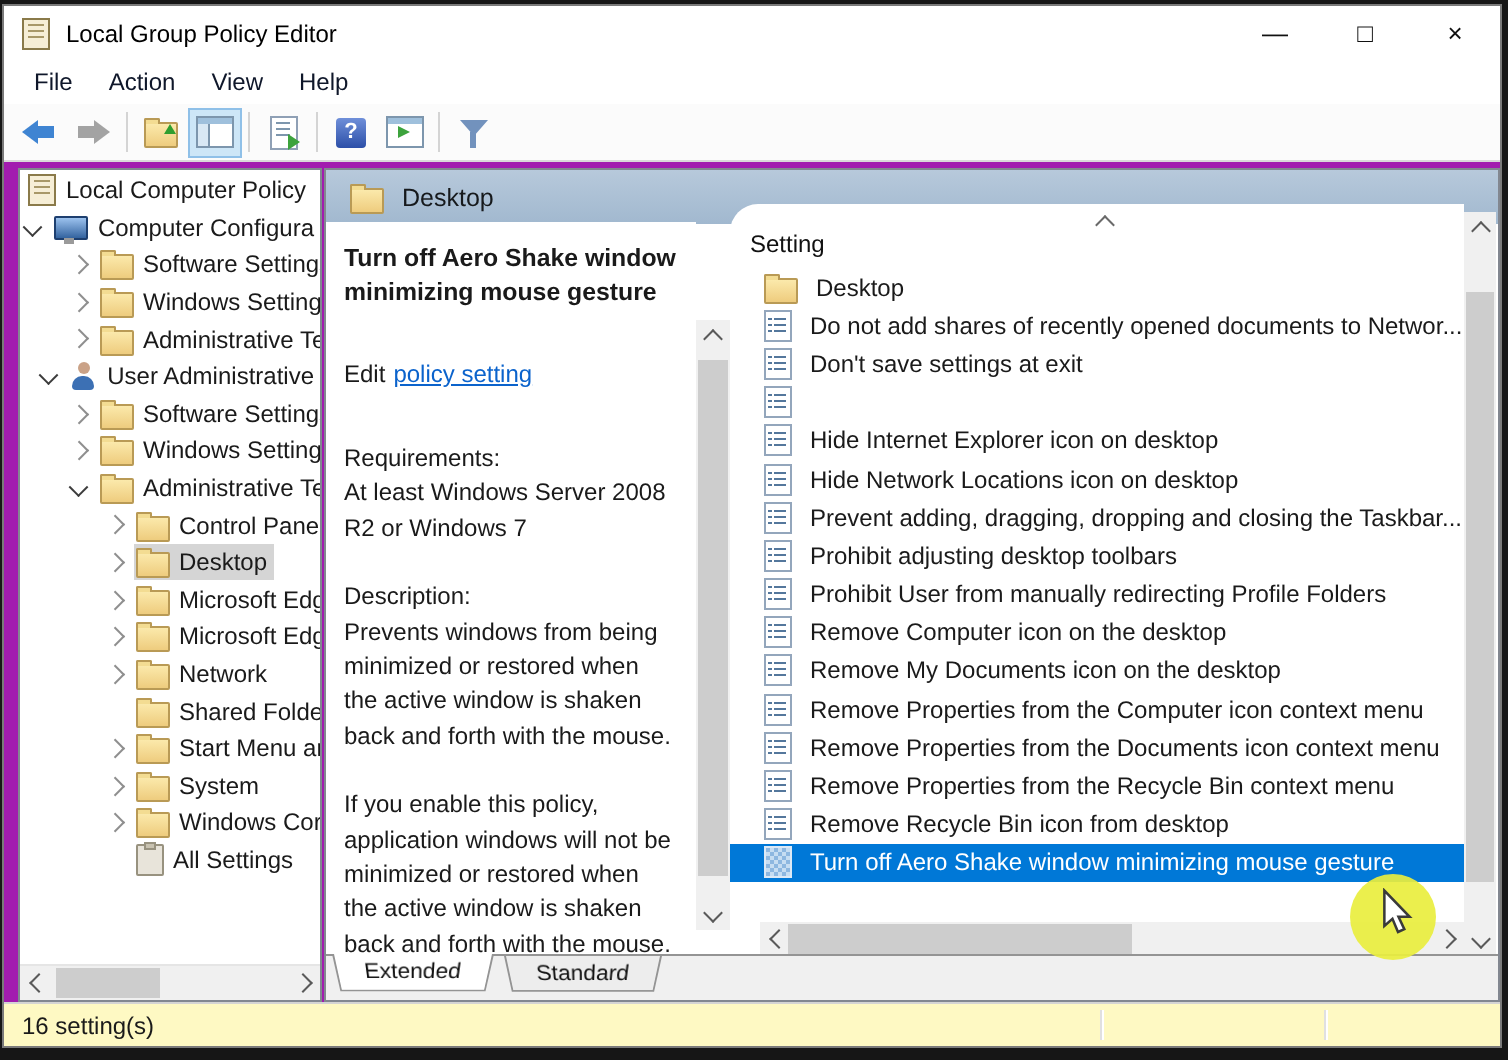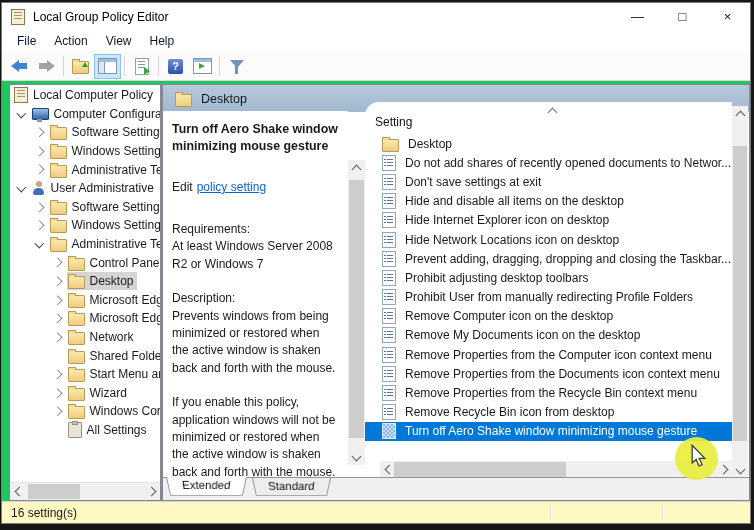--- a/index.html
+++ b/index.html
@@ -55,29 +55,29 @@
               background:repeating-linear-gradient(#7d96ad 0 1px,transparent 1px 3px);}
   [data-icon="export-list"] .doc-ico::after{content:"";position:absolute;right:-6px;bottom:-1px;
               border:4px solid transparent;border-left:6px solid #3da33d;}
   .help-sq{width:15px;height:15px;background:linear-gradient(#6f8fd9,#2c4fa8);color:#fff;font-weight:bold;
            font-size:11px;display:flex;align-items:center;justify-content:center;border-radius:2px;}
   .funnel{width:0;height:0;border-left:7px solid transparent;border-right:7px solid transparent;
           border-top:8px solid #7292bd;position:relative;margin-top:-4px;}
   .funnel::after{content:"";position:absolute;left:-1.5px;top:-2px;width:3px;height:8px;background:#7292bd;}
 
   
-  .content{flex:1;position:relative;background:#22c55e;}
+  .content{flex:1;position:relative;background:#a21caf;}
 
   
   .tree-panel{position:absolute;left:7px;top:3px;bottom:0;width:150px;background:#fff;
               border:1px solid #828790;overflow:hidden;}
   .tree{position:absolute;left:0;top:1px;right:0;bottom:17px;overflow:hidden;white-space:nowrap;}
   .tree-item{height:18.6px;display:flex;align-items:center;}
   .tree-item[data-level="0"]{padding-left:3px;}
-  .tree-item[data-level="1"]{padding-left:6px;}
+  .tree-item[data-level="1"]{padding-left:6px;justify-content:flex-end;}
   .tree-item[data-level="2"]{padding-left:24px;}
   .tree-item[data-level="3"]{padding-left:42px;}
   .chev{flex:0 0 auto;width:5.5px;height:5.5px;border:solid #8f8f8f;border-width:0 1.3px 1.3px 0;
         transform:rotate(-45deg);margin:0 6px 0 2px;}
   .tree-item[data-exp="open"] .chev{border-color:#3c3c3c;transform:rotate(45deg);margin-top:-2px;}
   .tree-item[data-exp="none"] .chev{visibility:hidden;}
   .selwrap{display:flex;align-items:center;padding:1px 3px 1px 1px;}
   .tree-item[data-sel="true"] .selwrap{background:#d5d5d5;}
   .t-label{margin-left:5px;}
   
@@ -393,21 +393,21 @@
             <span class="selwrap">
               <span class="t-icon ico-folder"></span>
               <span class="t-label">Start Menu ar</span>
             </span>
           </div>
 
           <div class="tree-item" data-level="3" data-exp="closed" data-icon="folder">
             <span class="chev"></span>
             <span class="selwrap">
               <span class="t-icon ico-folder"></span>
-              <span class="t-label">Wizard</span>
+              <span class="t-label">System</span>
             </span>
           </div>
 
           <div class="tree-item" data-level="3" data-exp="closed" data-icon="folder">
             <span class="chev"></span>
             <span class="selwrap">
               <span class="t-icon ico-folder"></span>
               <span class="t-label">Windows Cor</span>
             </span>
           </div>
@@ -483,21 +483,20 @@
               <span class="l-label">Do not add shares of recently opened documents to Networ...</span>
             </div>
 
             <div class="row" data-icon="setting">
               <span class="l-icon setting"></span>
               <span class="l-label">Don't save settings at exit</span>
             </div>
 
             <div class="row" data-icon="setting">
               <span class="l-icon setting"></span>
-              <span class="l-label">Hide and disable all items on the desktop</span>
             </div>
 
             <div class="row" data-icon="setting">
               <span class="l-icon setting"></span>
               <span class="l-label">Hide Internet Explorer icon on desktop</span>
             </div>
 
             <div class="row" data-icon="setting">
               <span class="l-icon setting"></span>
               <span class="l-label">Hide Network Locations icon on desktop</span>

